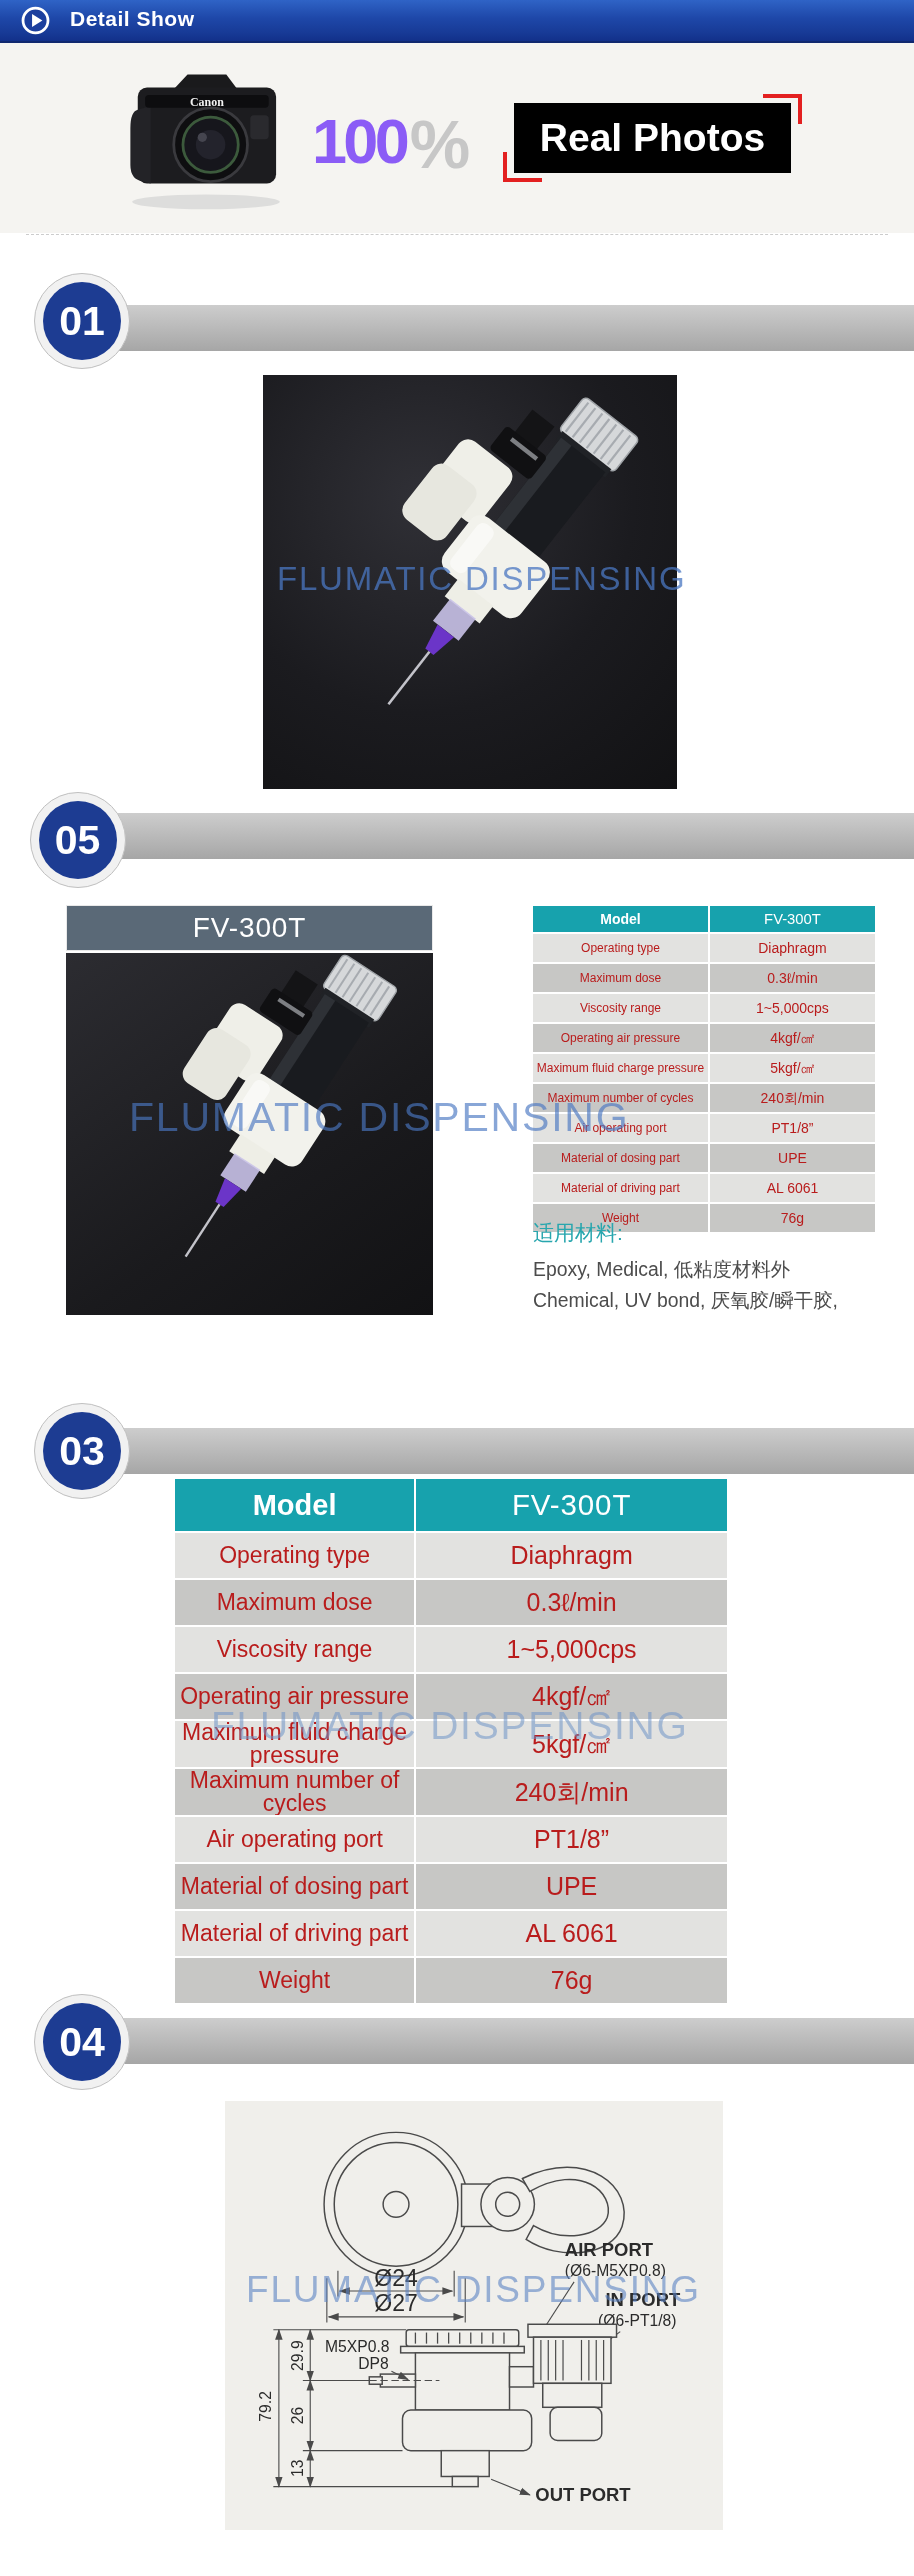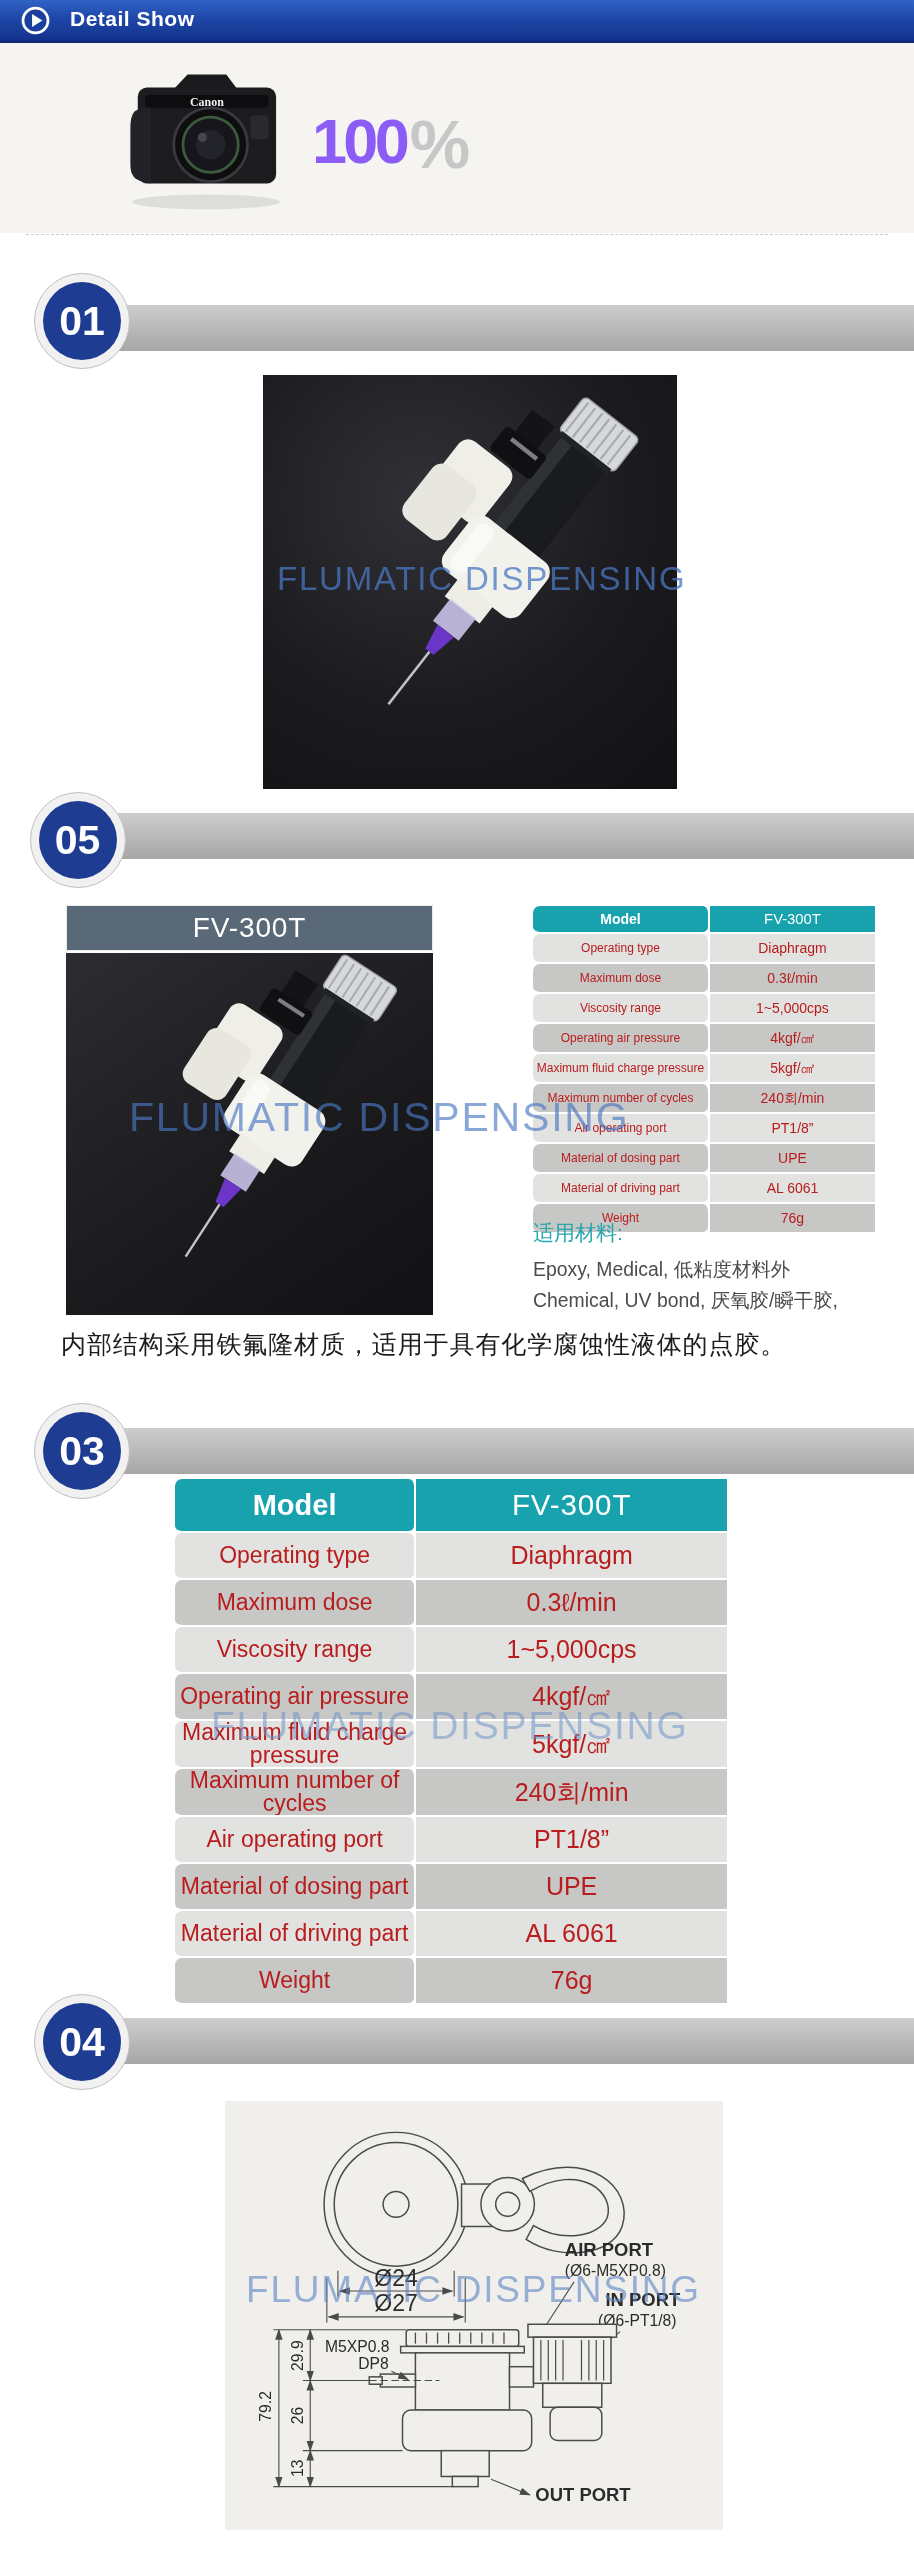--- a/index.html
+++ b/index.html
@@ -51,21 +51,21 @@
   .wm3{left:211px;top:1704px;font-size:39px;opacity:.55;color:#6f94c8;}
   .wm4{left:246px;top:2269px;font-size:37px;opacity:.6;color:#5b83c4;}
 
   
   table.spec{border-collapse:separate;border-spacing:0;table-layout:fixed;}
   table.spec th,table.spec td{text-align:center;vertical-align:middle;padding:0 3.7px;overflow:hidden;}
   table.spec thead th{background:#17a2ad;color:#ffffff;}
   table.spec tbody tr:nth-child(odd) td{background:#e2e2e0;}
   table.spec tbody tr:nth-child(even) td{background:#c7c7c5;}
   table.spec td{color:#b91c1c;}
-  table.spec th:first-child,table.spec td:first-child{border-right:2.8px solid #ffffff;border-radius:7px;}
+  table.spec th:first-child,table.spec td:first-child{border-right:2.8px solid #ffffff;}
   table.spec tr th,table.spec tr td{border-bottom:2.8px solid #ffffff;}
 
   .spec-small{position:absolute;left:533px;top:906px;width:342px;z-index:2;}
   .spec-small th{height:26px;font-size:14px;}
   .spec-small th:last-child{font-weight:normal;font-size:14.8px;}
   .spec-small td{height:28px;font-size:12px;line-height:12px;}
   .spec-small td:last-child{font-size:14px;}
   .spec-small th:first-child,.spec-small td:first-child{width:49%;border-right-width:1.8px;}
   .spec-small tr th,.spec-small tr td{border-bottom-width:1.8px;}
 
@@ -149,20 +149,23 @@
     <circle cx="95" cy="98" r="16" fill="#23232c"></circle>
     <circle cx="86" cy="90" r="5" fill="#45454f"></circle>
     <rect x="138" y="66" width="20" height="26" rx="4" fill="#2a2a2e"></rect>
   </svg>
 
   <div class="headline">
     <span class="num">100</span>
     <span class="pct">%</span>
   </div>
 
+  <div class="photo-badge">
+    <span class="bl">Real Photos</span>
+  </div>
 
   <div class="dotted-sep"></div>
 
   <div class="section-bar" style="top:305px;"></div>
   <div class="badge" style="left:34px;top:273px;">
     <div class="badge-inner">01</div>
   </div>
 
   <div class="photo1">
     <svg width="414" height="414" viewBox="0 0 448 448">
@@ -239,21 +242,20 @@
   </table>
 
   <div class="watermark wm2">FLUMATIC DISPENSING</div>
 
   <div class="materials">
     <div class="mt">适用材料:</div>
     <div class="ml">Epoxy, Medical, 低粘度材料外</div>
     <div class="ml">Chemical, UV bond, 厌氧胶/瞬干胶,</div>
   </div>
 
-  <div class="note">内部结构采用铁氟隆材质，适用于具有化学腐蚀性液体的点胶。</div>
 
   <div class="section-bar" style="top:1428px;"></div>
   <div class="badge" style="left:34px;top:1403px;">
     <div class="badge-inner">03</div>
   </div>
 
   <table class="spec spec-big">
     <thead>
       <tr>
         <th>Model</th>

